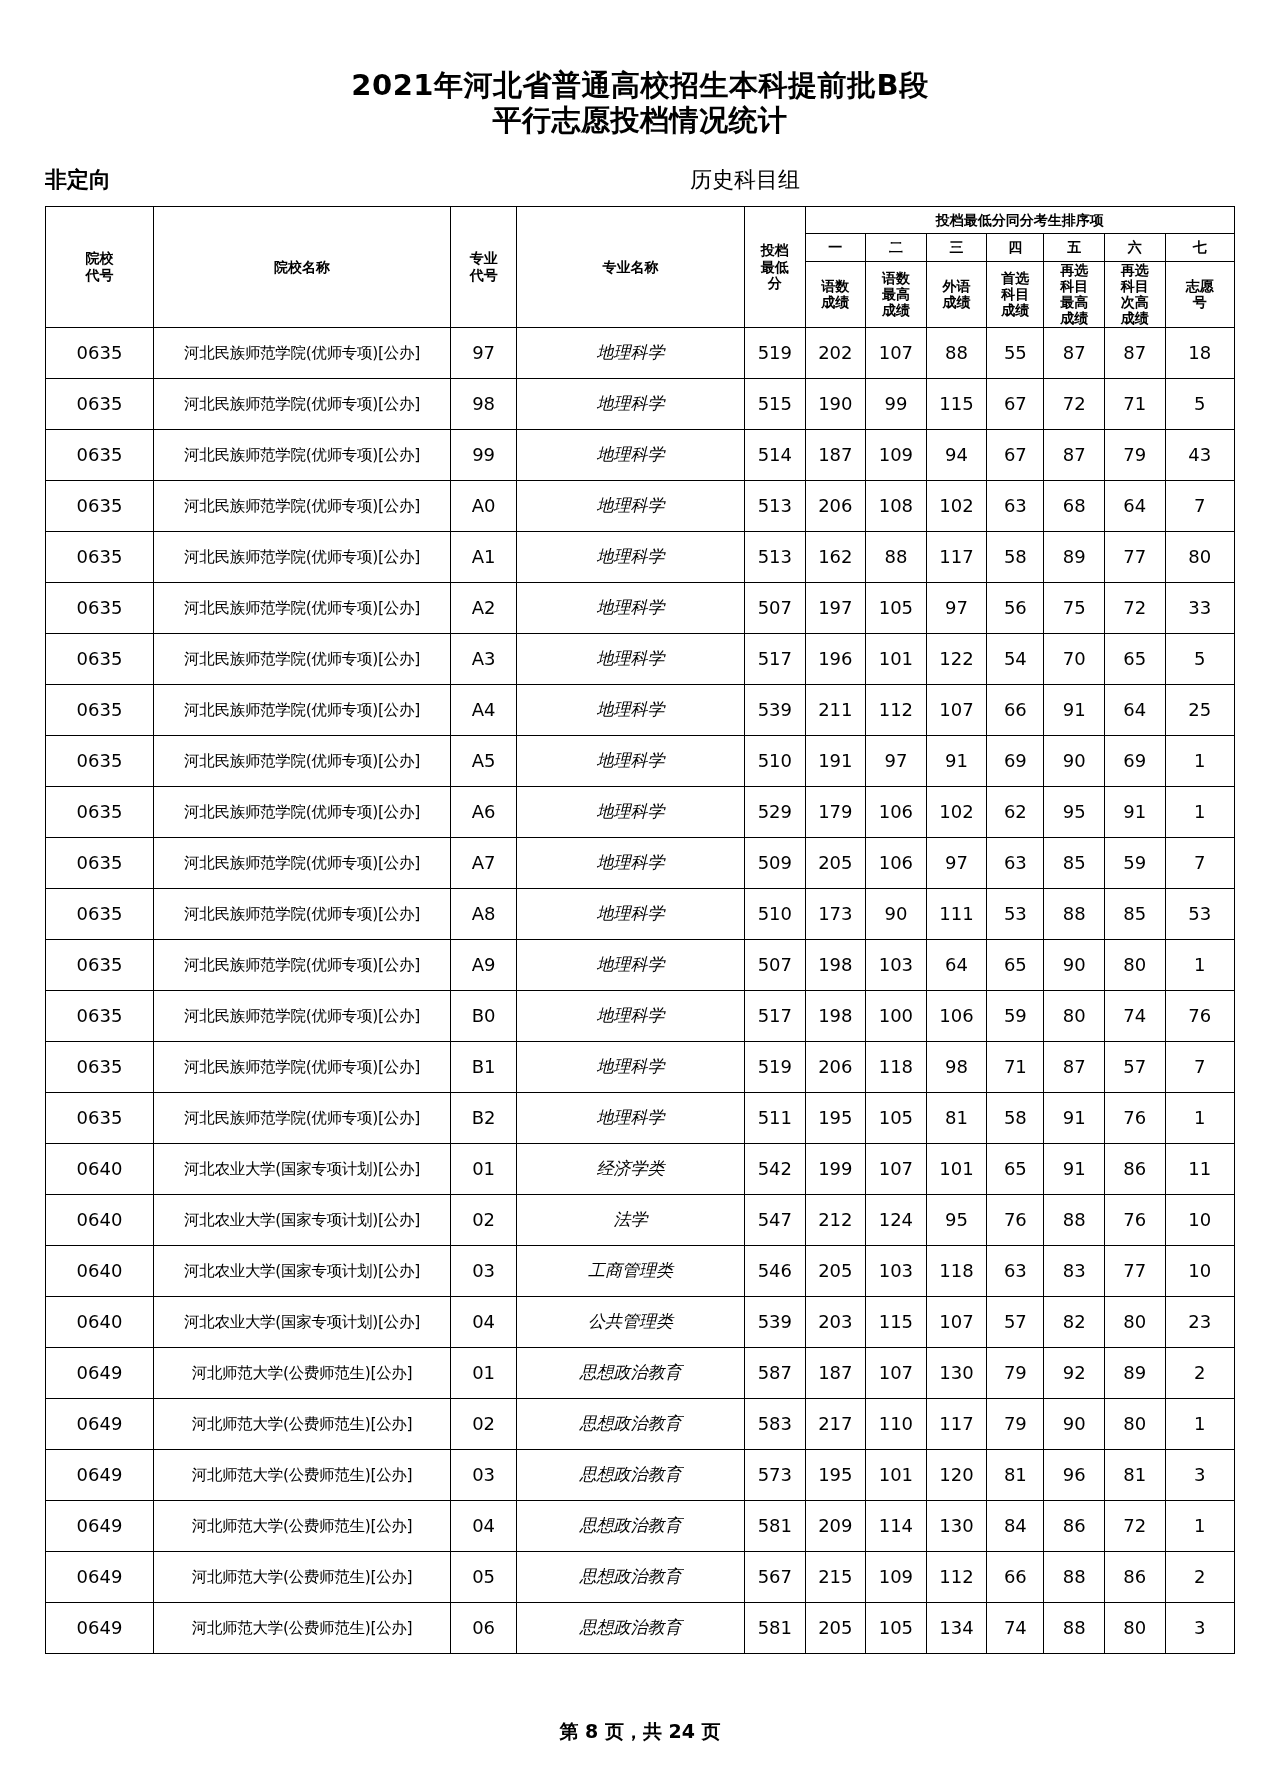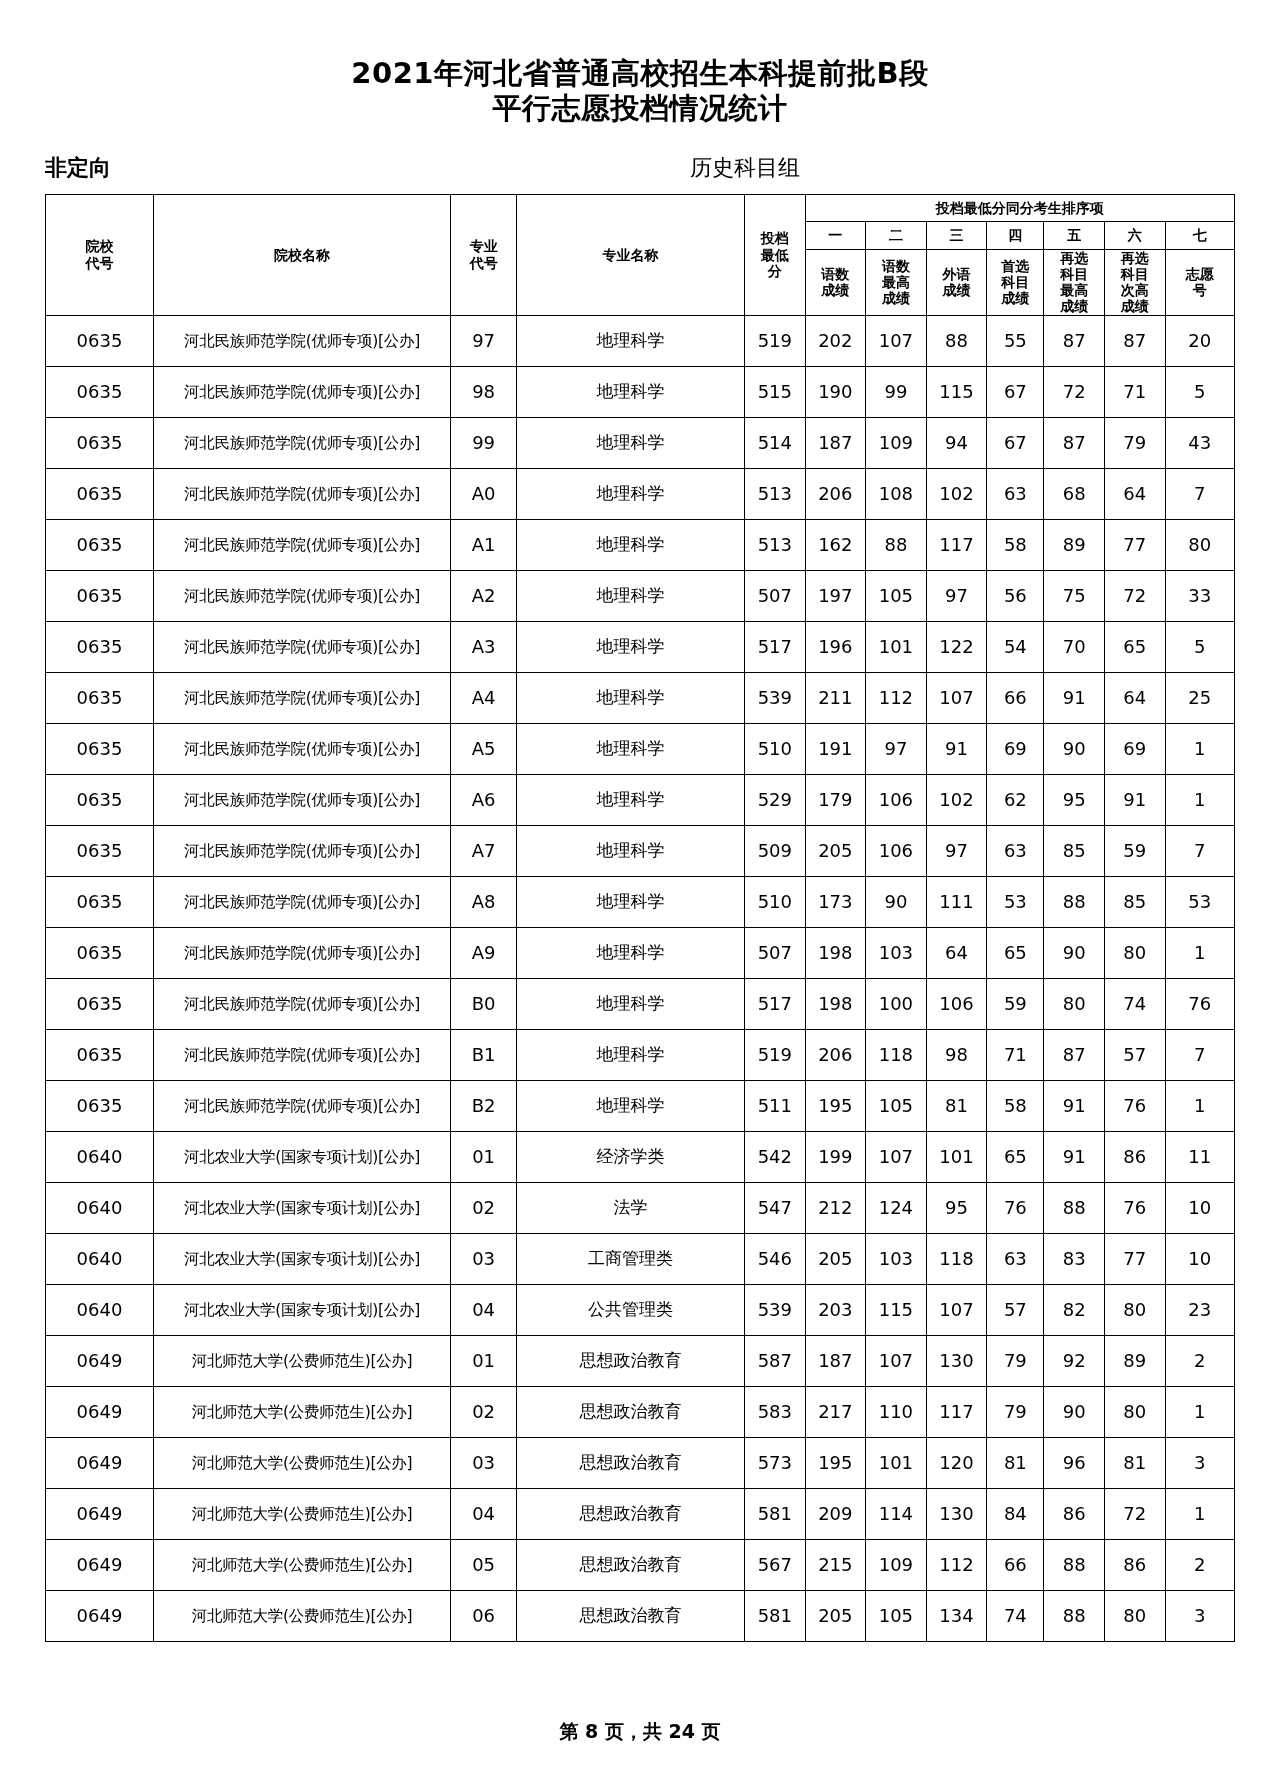--- a/index.html
+++ b/index.html
@@ -11,21 +11,21 @@
     width: 1280px;
     height: 1773px;
     font-family: "DejaVu Sans", "Liberation Sans", sans-serif;
     color: #000000;
     -webkit-font-smoothing: none;
   }
   .page {
     width: 1280px;
     height: 1773px;
     box-sizing: border-box;
-    padding: 4px 45px;
+    padding: 16px 45px;
     position: relative;
   }
   .title-block {
     text-align: center;
     padding-top: 52px;
     line-height: 1.22;
   }
   .title-line {
     font-size: 29px;
     font-weight: bold;
@@ -95,20 +95,21 @@
     font-size: 15.5px;
     padding: 0 2px 0 3px;
     line-height: 1.18;
     word-break: break-all;
     letter-spacing: -0.3px;
   }
   td.major {
     text-align: left;
     font-size: 17px;
     padding-left: 9px;
+    font-style: italic;
   }
   td.num {
     text-align: right;
     font-size: 18px;
     padding-right: 7px;
   }
   tbody tr { height: 51px; }
   .footer {
     position: absolute;
     left: 0;
@@ -220,21 +221,21 @@
           <td class="school">河北民族师范学院(优师专项)[公办]</td>
           <td class="majorcode">97</td>
           <td class="major">地理科学</td>
           <td class="num">519</td>
           <td class="num">202</td>
           <td class="num">107</td>
           <td class="num">88</td>
           <td class="num">55</td>
           <td class="num">87</td>
           <td class="num">87</td>
-          <td class="num">20</td>
+          <td class="num">18</td>
         </tr>
         <tr>
           <td class="code">0635</td>
           <td class="school">河北民族师范学院(优师专项)[公办]</td>
           <td class="majorcode">98</td>
           <td class="major">地理科学</td>
           <td class="num">515</td>
           <td class="num">190</td>
           <td class="num">99</td>
           <td class="num">115</td>

